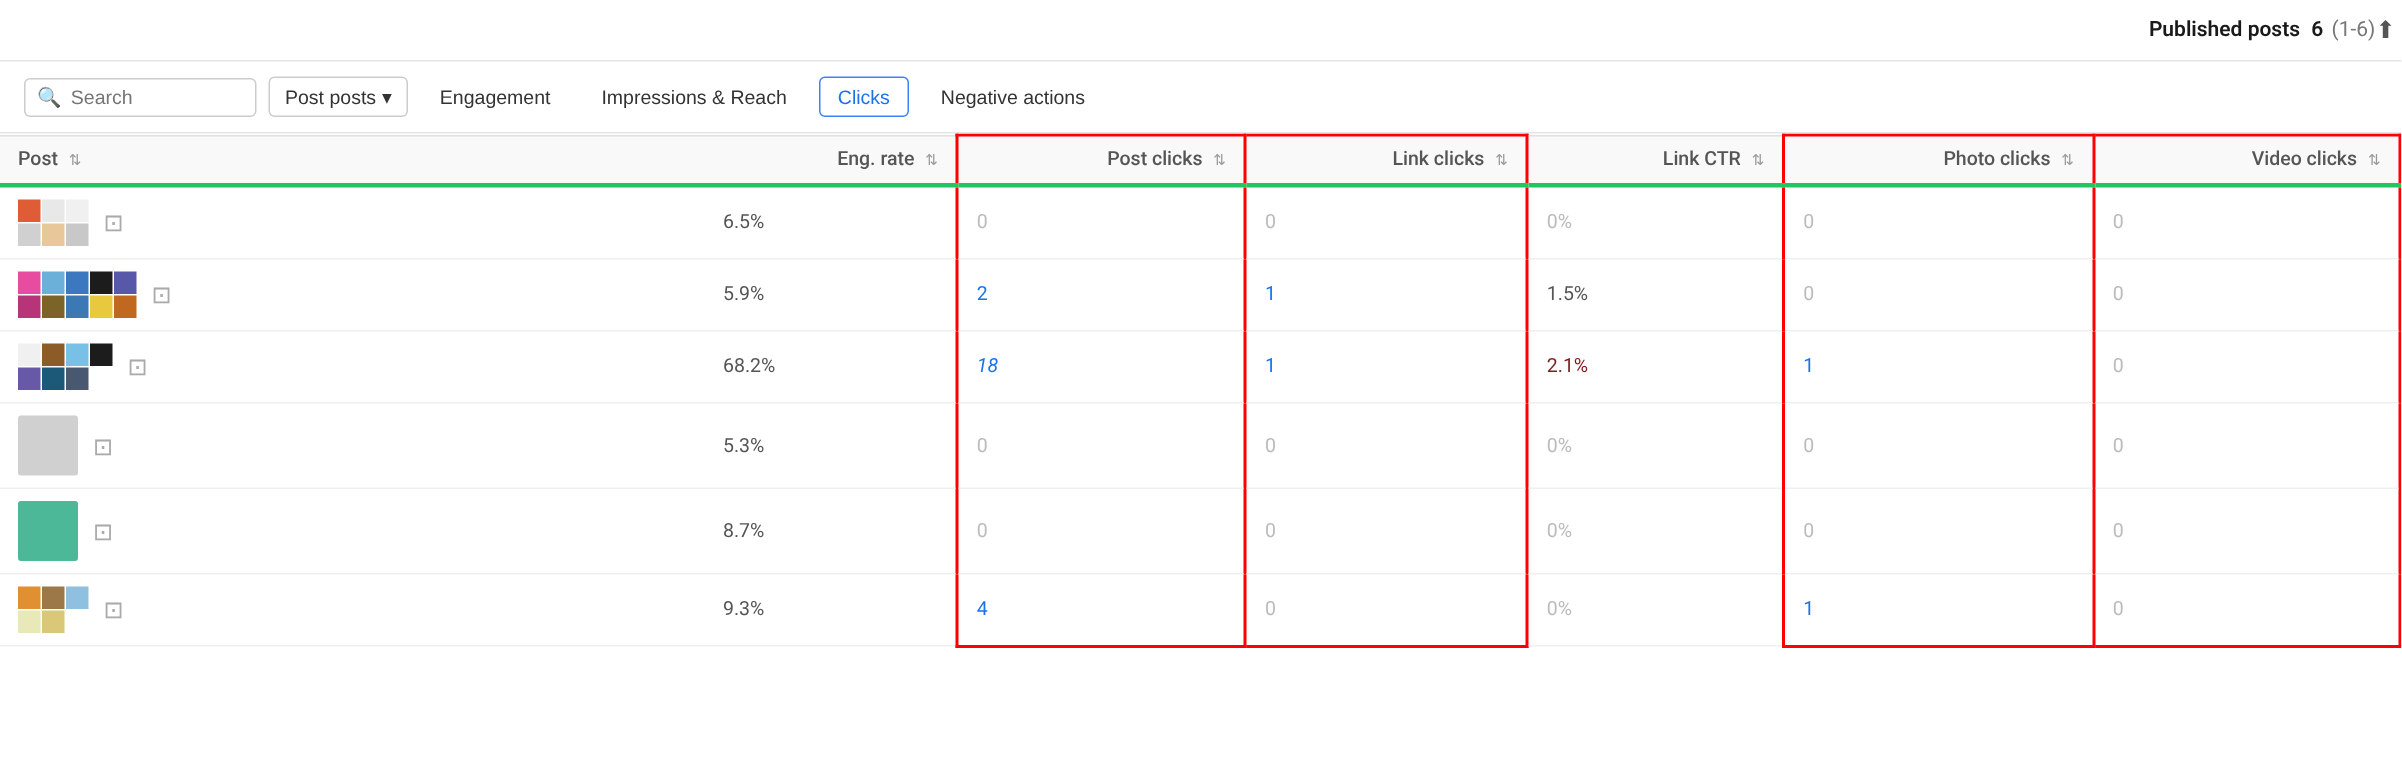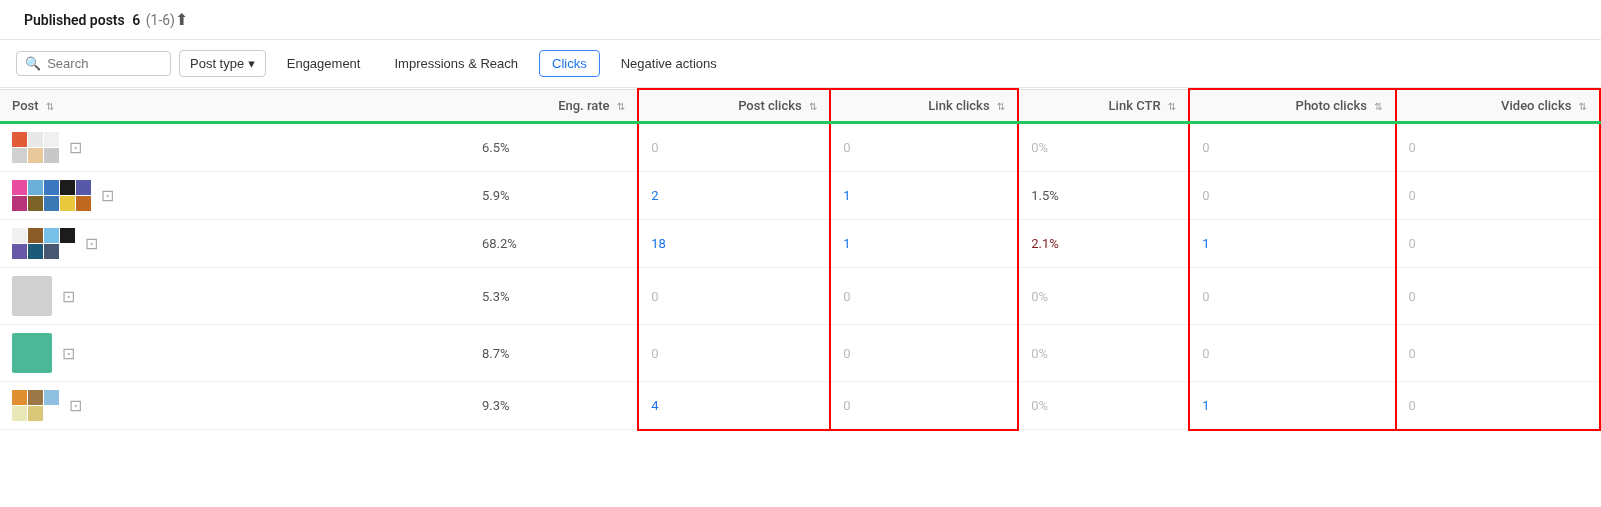--- a/index.html
+++ b/index.html
@@ -1,22 +1,22 @@
 <!DOCTYPE html>
 <html><head>
   <meta charset="utf-8">
   <style>
     * { box-sizing: border-box; margin: 0; padding: 0; }
     body { font-family: -apple-system, BlinkMacSystemFont, 'Segoe UI', Roboto, sans-serif; font-size: 13px; background: #fff; color: #333; }
 
     .page-header {
       display: flex;
       align-items: center;
-      justify-content: flex-start;
-      padding: 10px 24px;
+      justify-content: flex-end;
+      padding: 10px 4px;
       border-bottom: 1px solid #e5e5e5;
     }
     .page-title {
       font-size: 14px;
       font-weight: 600;
       color: #1a1a1a;
     }
     .export-btn {
       background: none;
       border: none;
@@ -203,21 +203,21 @@
   <button class="export-btn" title="Export">⬆</button>
 </div>
 
 <div class="toolbar">
   <div class="search-box">
     <span class="search-icon-svg">🔍</span>
     <input type="text" placeholder="Search" style="">
   </div>
 
   <button class="post-type-btn">
-    <span>Post type</span>
+    <span>Post posts</span>
     <span>▾</span>
   </button>
 
   <button class="tab-btn">Engagement</button>
   <button class="tab-btn">Impressions &amp; Reach</button>
   <button class="tab-btn active">Clicks</button>
   <button class="tab-btn">Negative actions</button>
 </div>
 
 <div class="table-container">
@@ -303,21 +303,21 @@
                 <div style="width:15px;height:15px;background:#78c0e8;"></div>
                 <div style="width:15px;height:15px;background:#1c1c1c;"></div>
                 <div style="width:15px;height:15px;background:#6858a8;"></div>
                 <div style="width:15px;height:15px;background:#1c5878;"></div>
                 <div style="width:15px;height:15px;background:#485870;"></div>
               </div>
       <span style="color:#aaa;font-size:16px;">⊡</span>
     </div>
   </td>
           <td style="color: rgb(85, 85, 85);">68.2%</td>
-          <td class="col-post-clicks" style="color: rgb(26, 115, 232);">18</td>
+          <td class="col-post-clicks" style="color: rgb(26, 115, 232); font-style: italic;">18</td>
           <td class="col-link-clicks" style="color: rgb(26, 115, 232);">1</td>
           <td style="color: #7f1d1d;">2.1%</td>
           <td class="col-photo-clicks" style="color: rgb(26, 115, 232);">1</td>
           <td class="col-video-clicks" style="color: rgb(187, 187, 187);">0</td>
         </tr>
         <tr>
           <td style="text-align: left; vertical-align: middle;">
     <div class="post-row-cell">
       <div style="width:40px;height:40px;background:#d0d0d0;border-radius:2px;"></div>
       <span style="color:#aaa;font-size:16px;">⊡</span>

